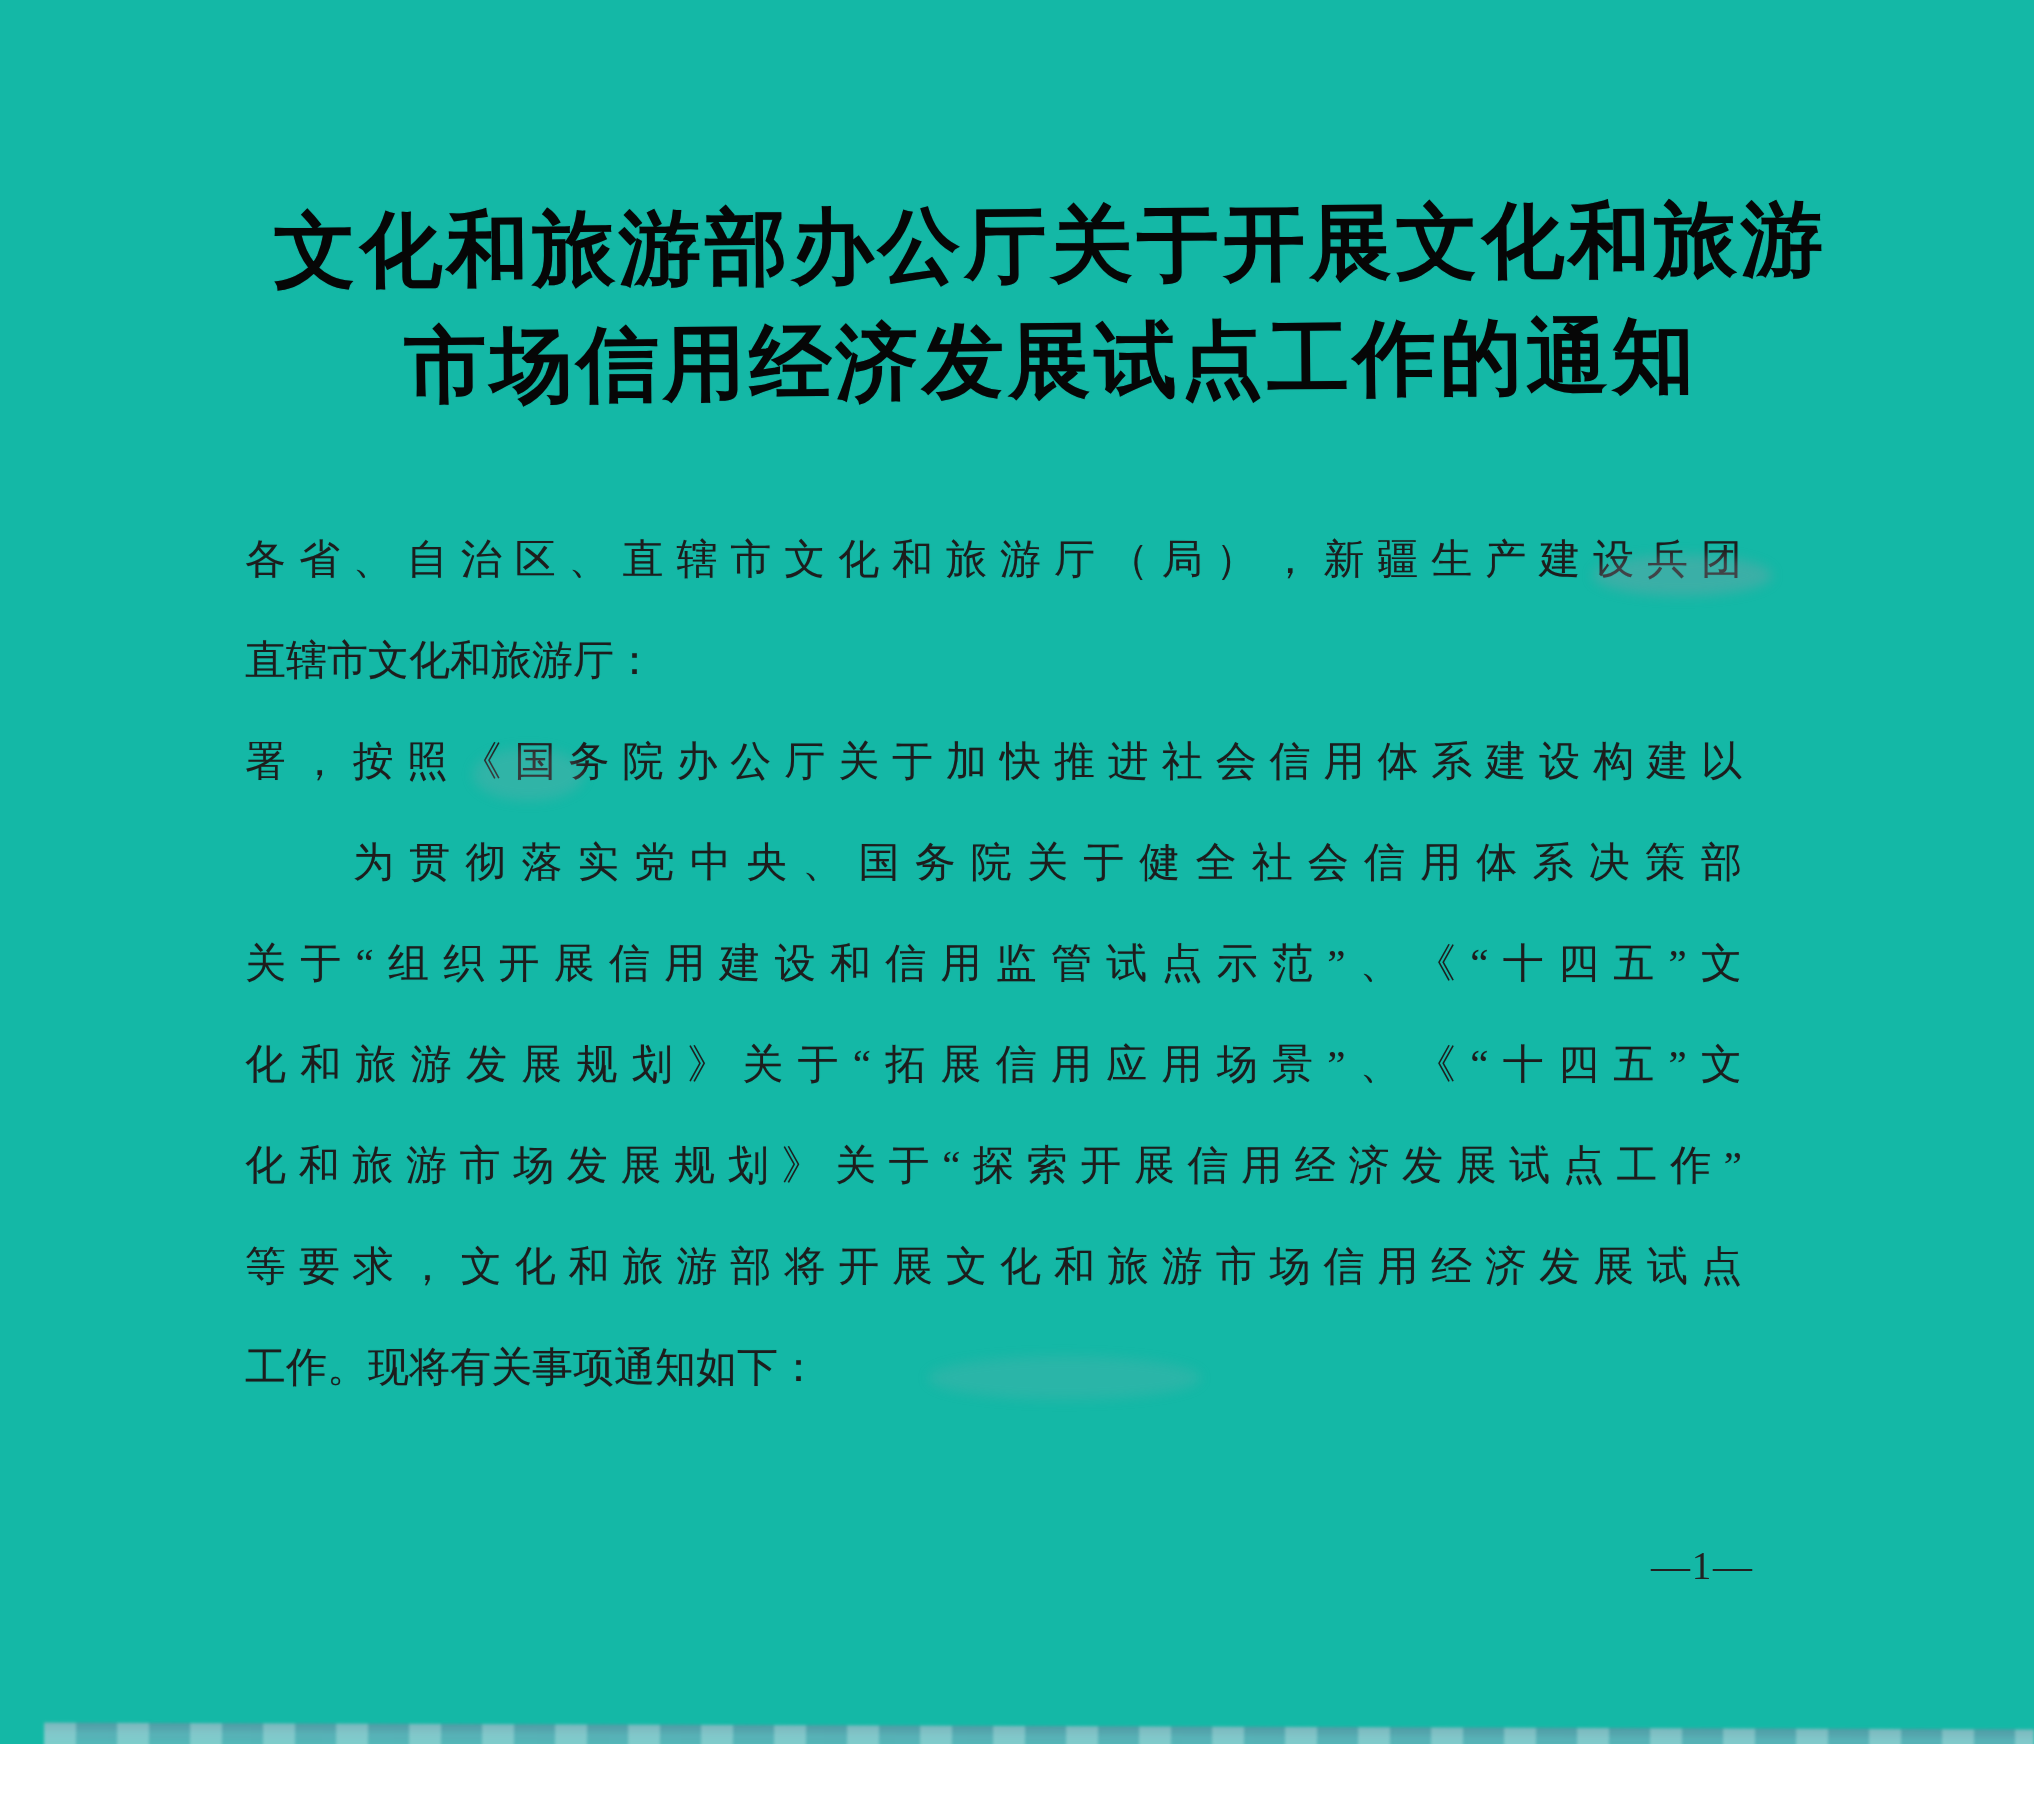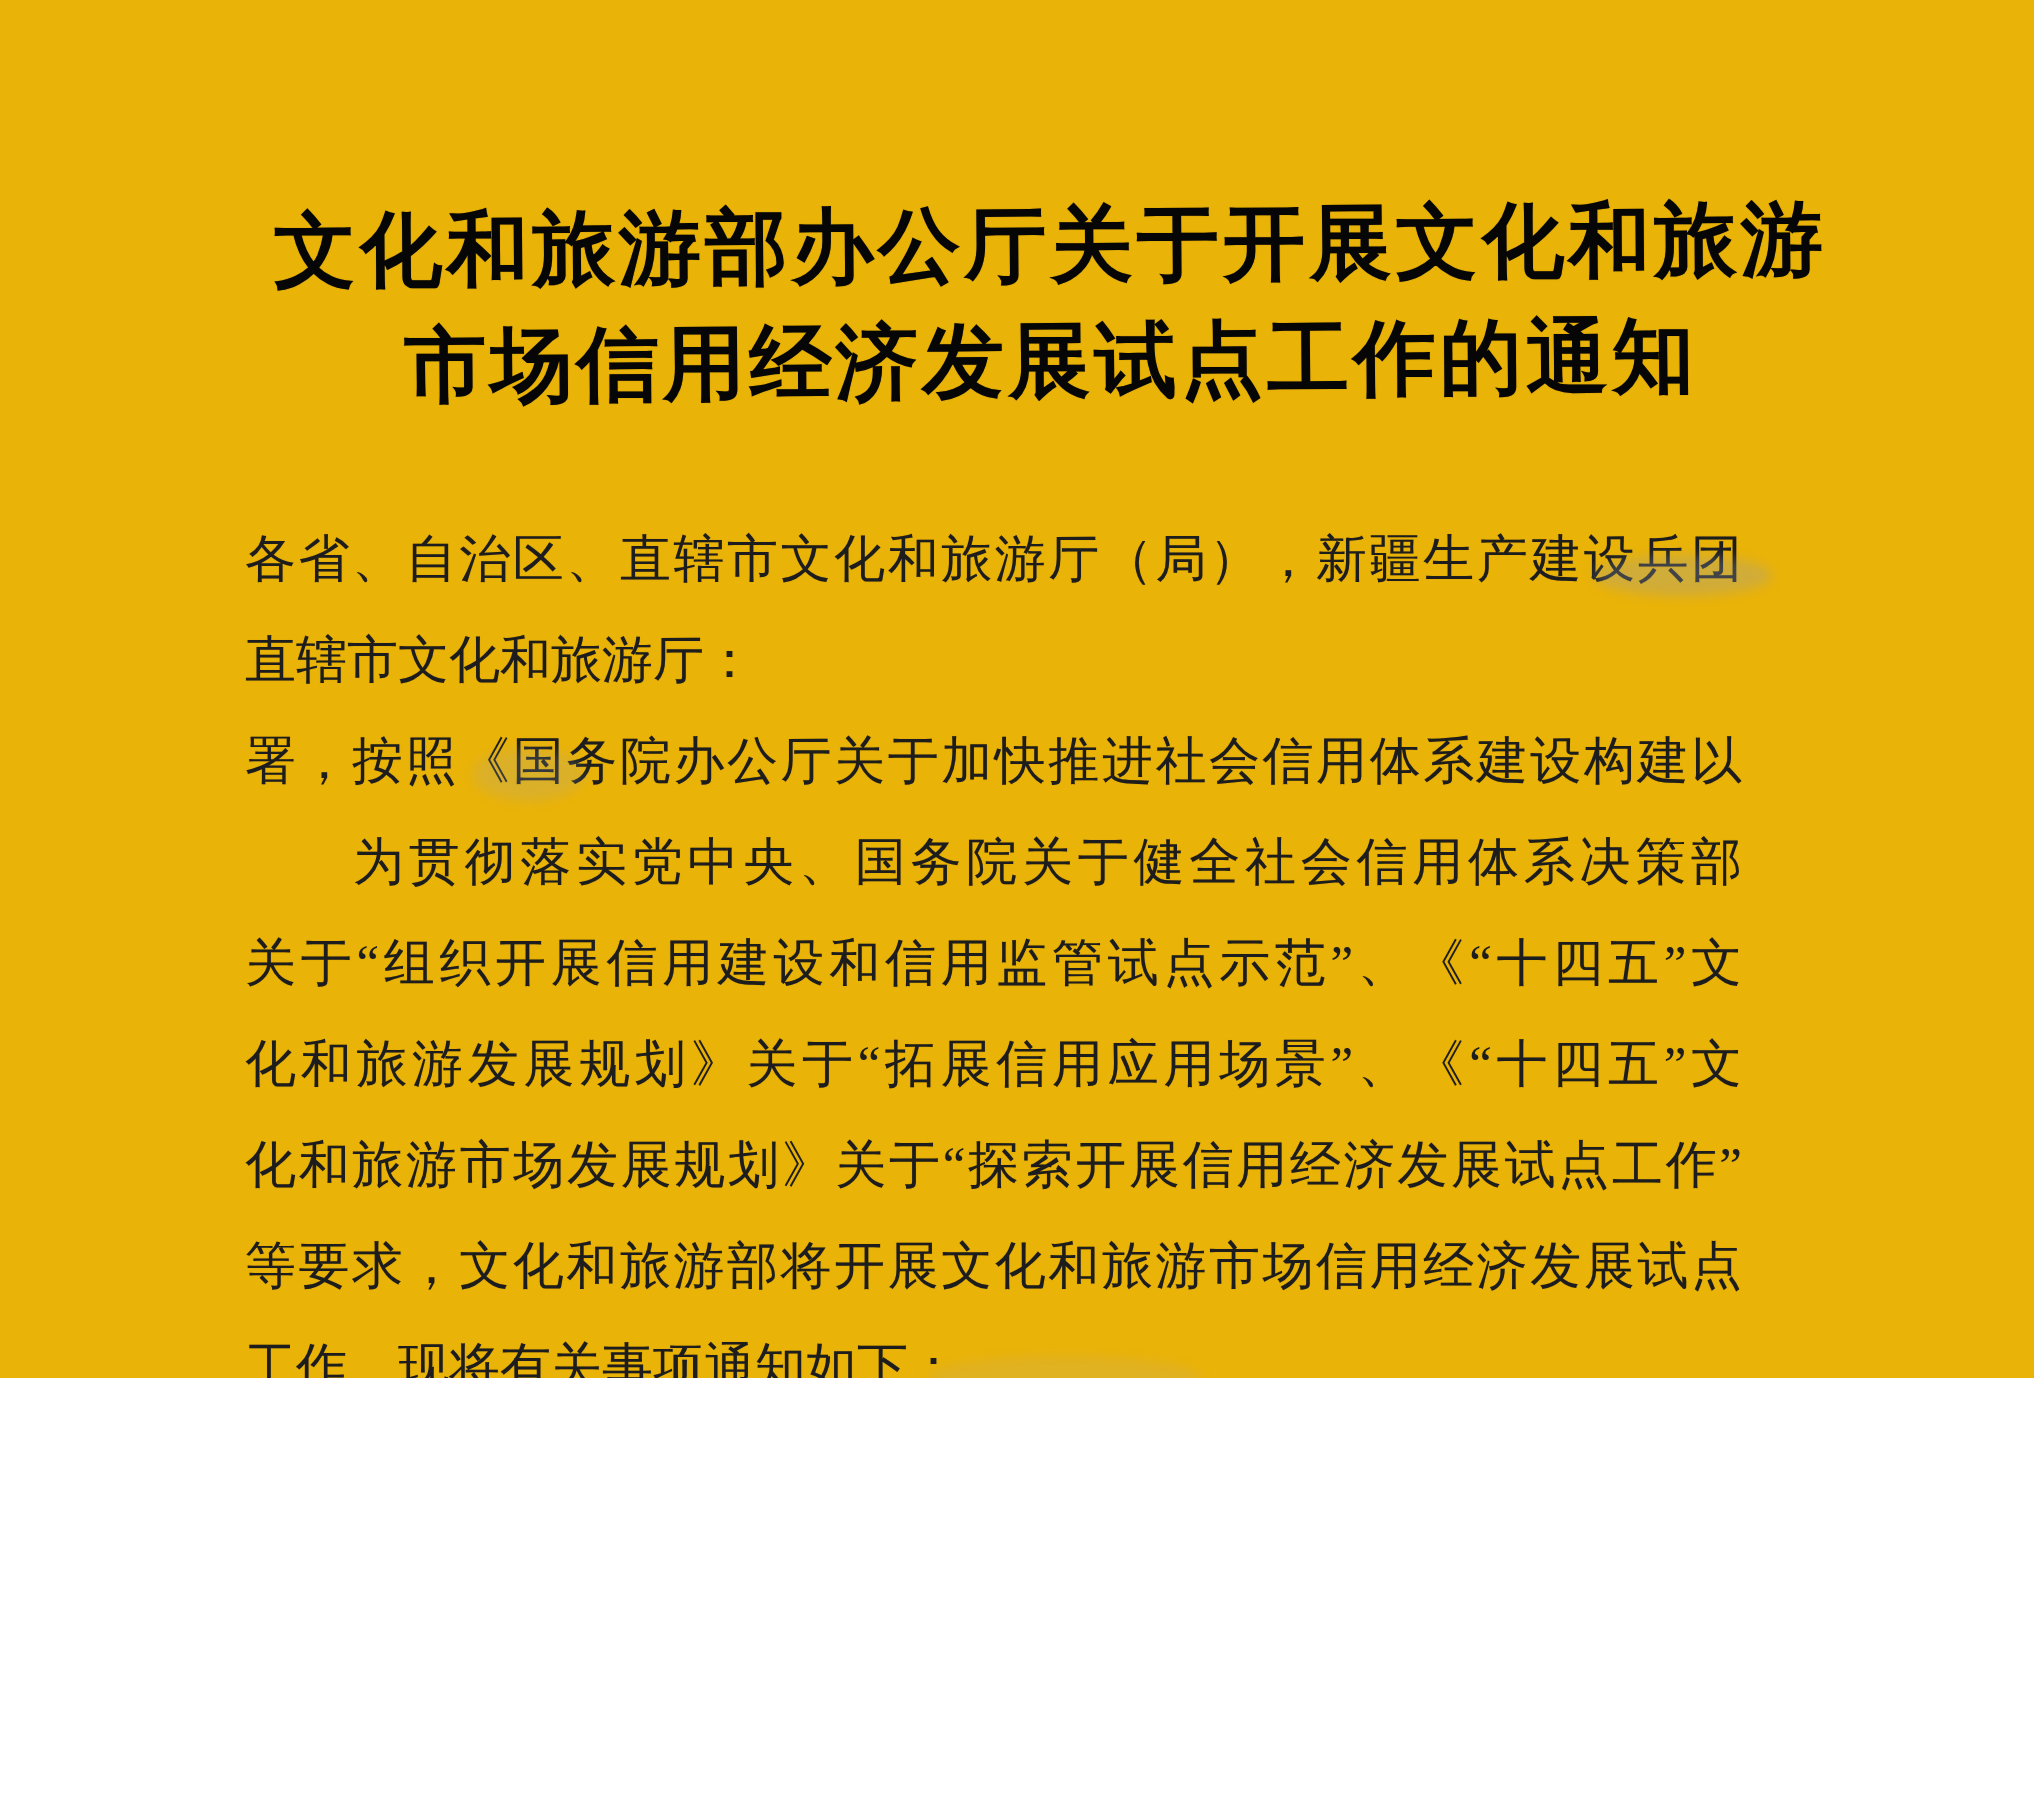--- a/index.html
+++ b/index.html
@@ -1,20 +1,20 @@
 <!DOCTYPE html>
 <html style="font-size:13.6px"><head>
 <meta charset="utf-8">
 <style>
   html, body { margin: 0; padding: 0; background: #ffffff; }
   .page {
     position: relative;
     width: 2034px;
-    height: 1378px;
-    background: #eab308;
+    height: 1744px;
+    background: #14b8a6;
     overflow: hidden;
     font-family: "Liberation Serif", "DejaVu Serif", serif;
     color: #1d1d1d;
   }
   
   .title {
     position: absolute;
     top: 188px;
     left: 34px;
     width: 2034px;
@@ -28,21 +28,21 @@
     transform: rotate(-0.45deg);
     transform-origin: center;
     text-shadow: 0 0 0.9px rgba(0,0,0,0.45);
   }
   
   .bodytext {
     position: absolute;
     top: 509px;
     left: 245px;
     width: 1497px;
-    font-size: 51px;
+    font-size: 41px;
     line-height: 101px;
     color: #1d1d1d;
     text-shadow: 0 0 0.9px rgba(0,0,0,0.25);
   }
   .line {
     text-align: justify;
     text-align-last: justify;
   }
   .line.short {
     text-align: left;

